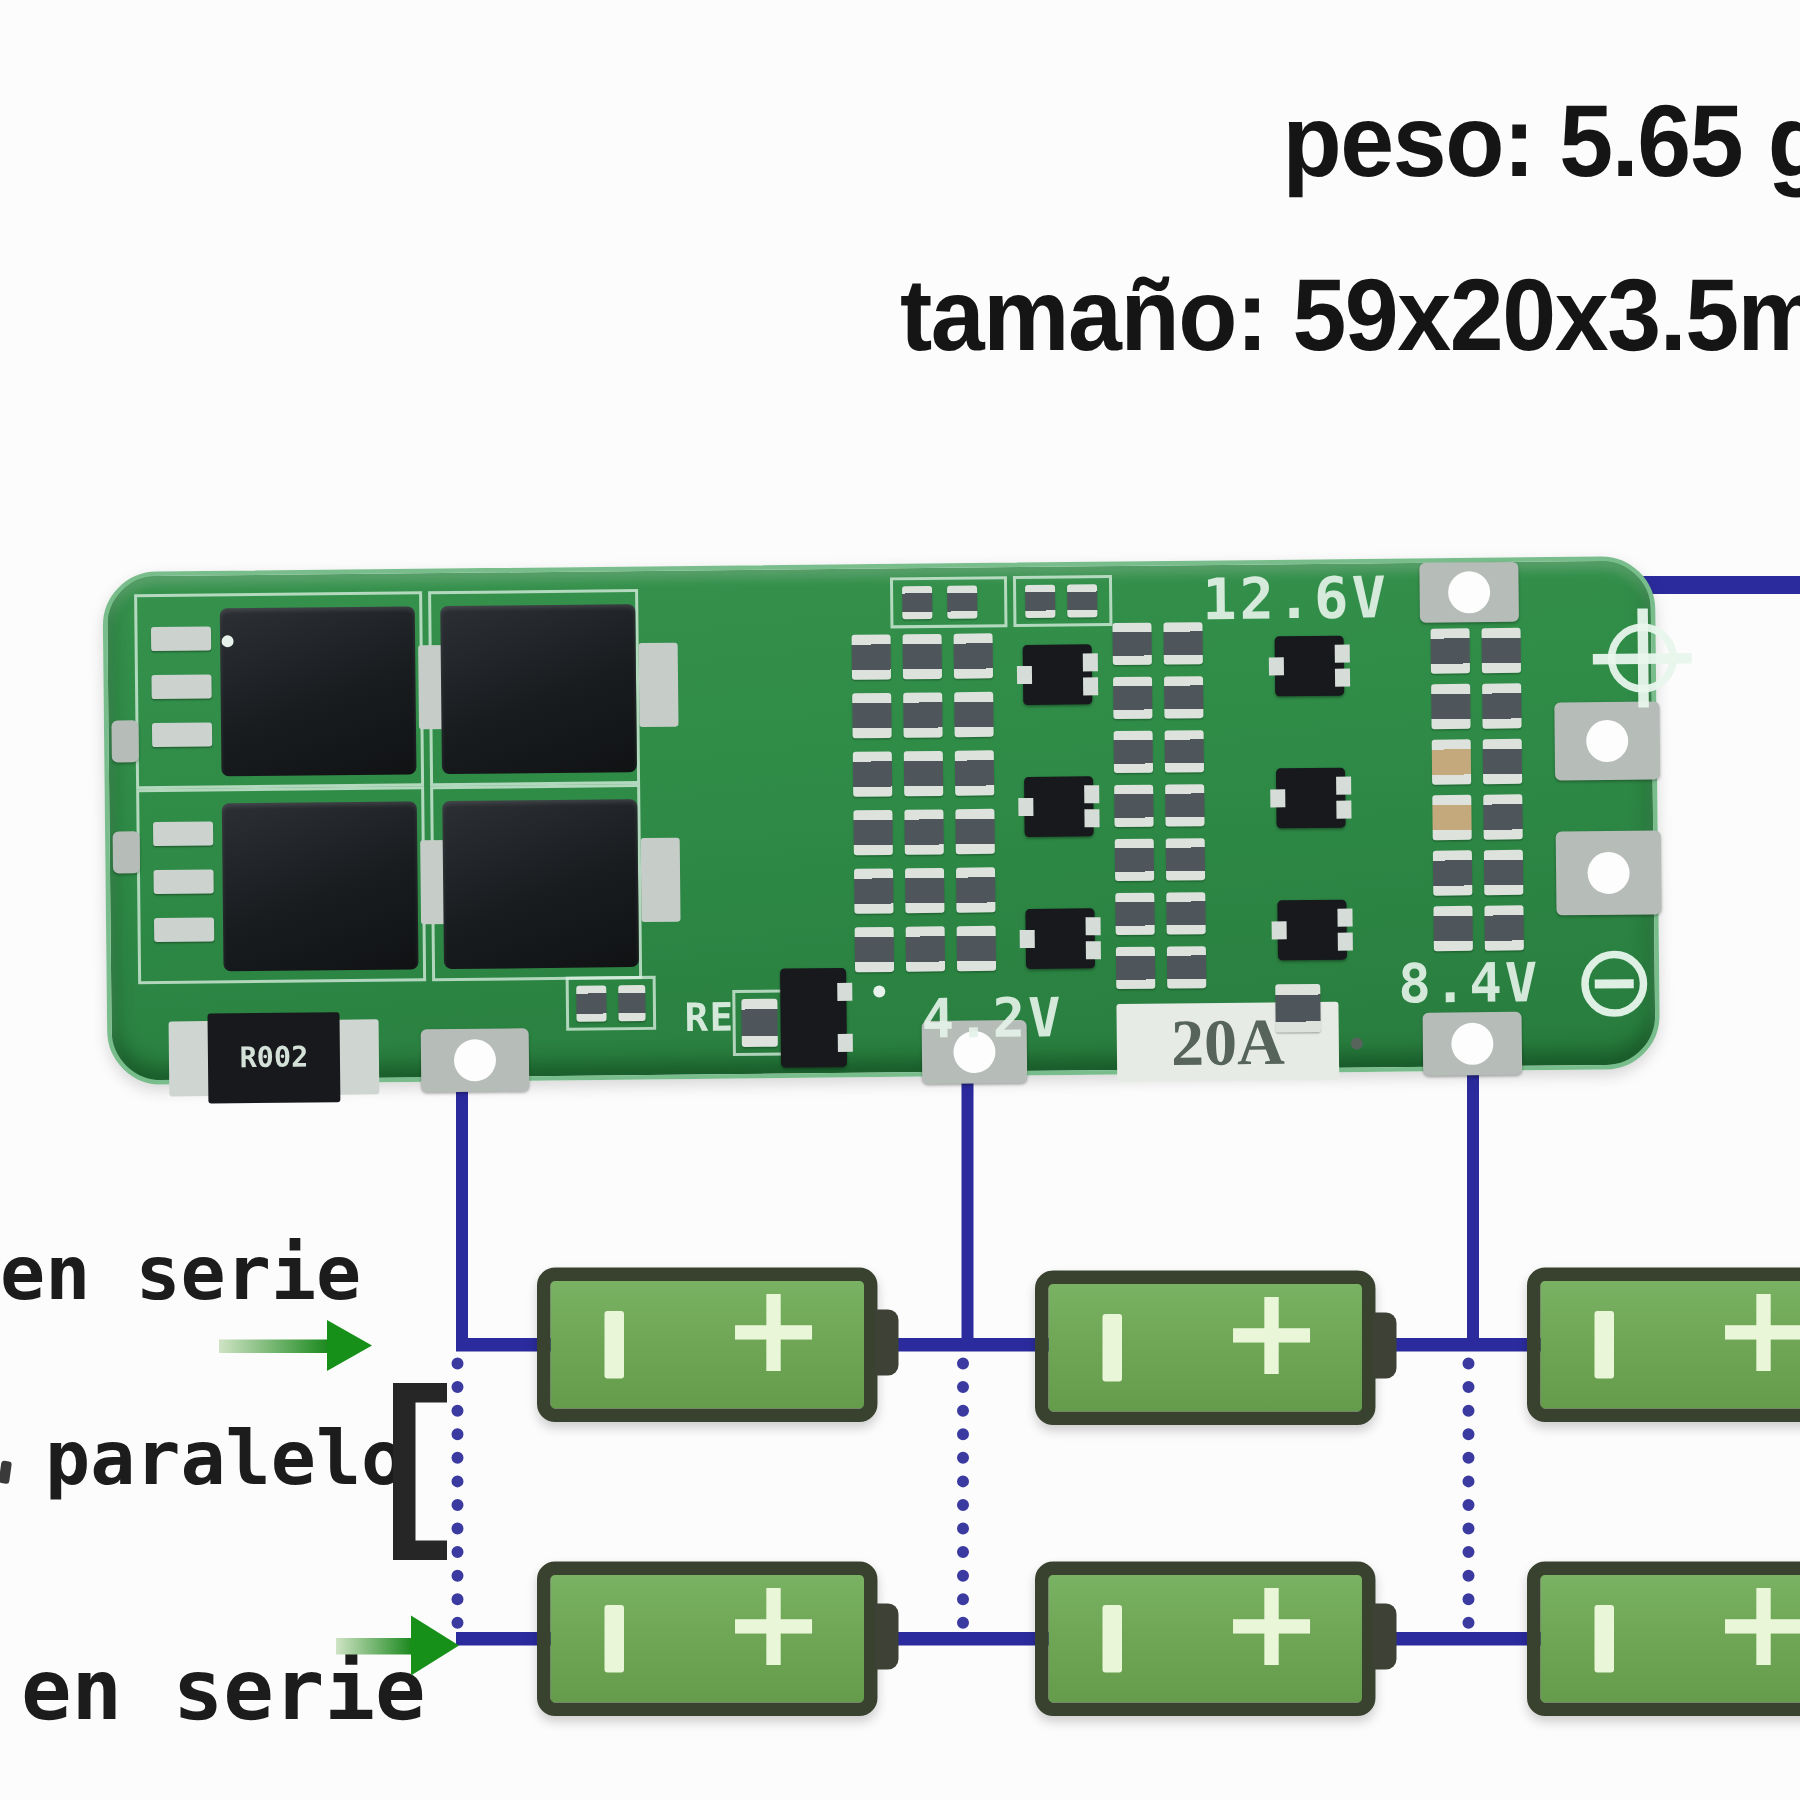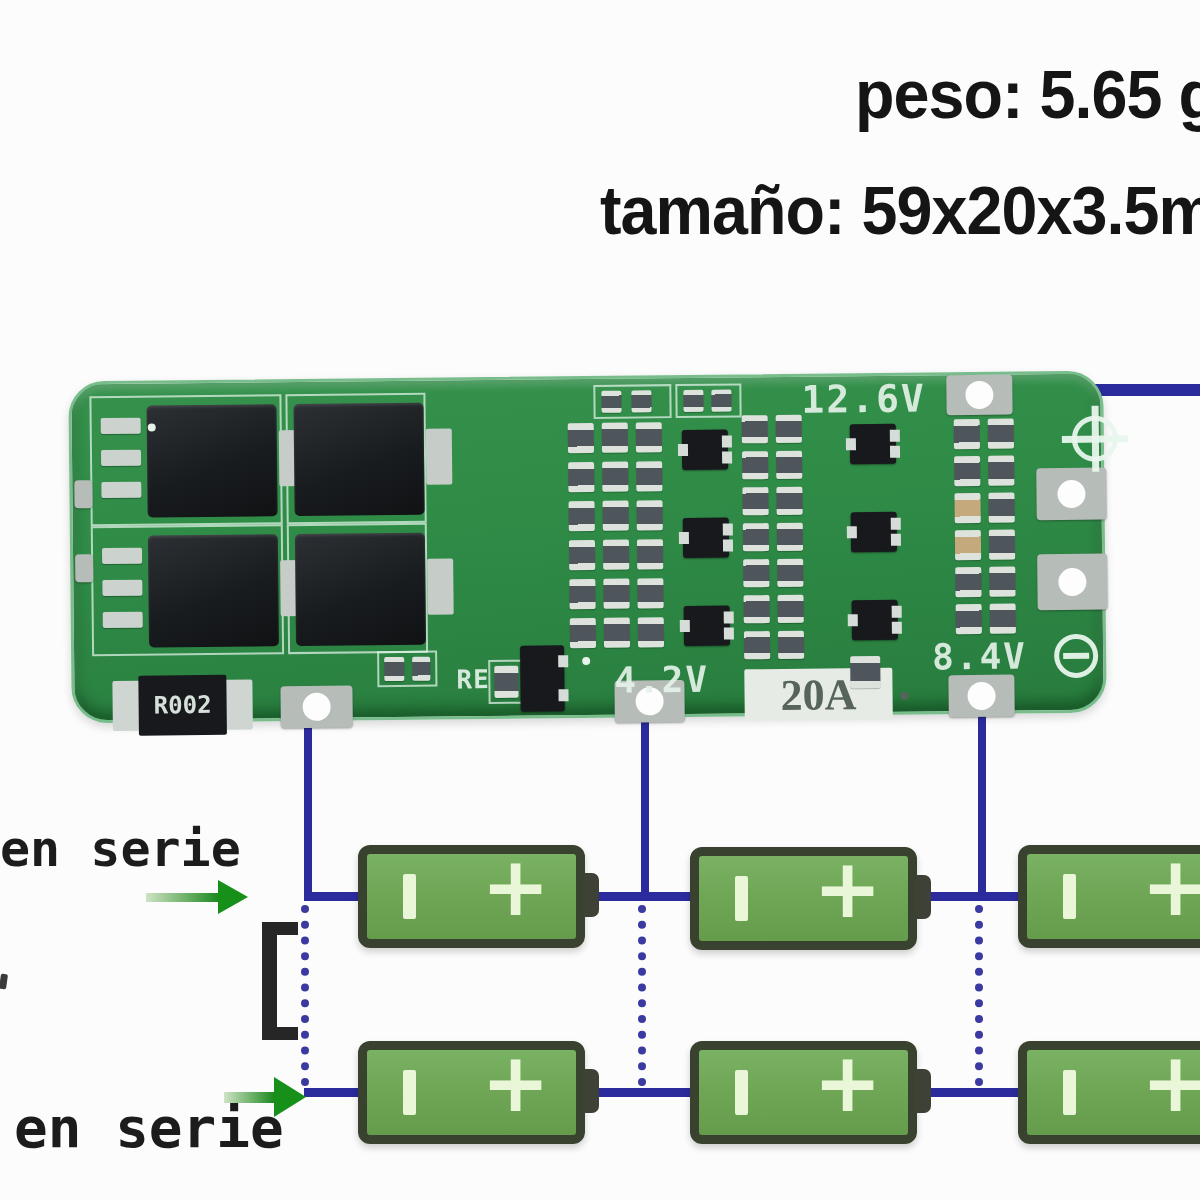--- a/index.html
+++ b/index.html
@@ -117,21 +117,21 @@
     <div class="abs" style="left:222px;top:152px;">
       <div class="fet-body"></div>
       <div class="abs fet-tab" style="left:132px;top:26px;"></div>
     </div>
 
     <div class="abs" style="left:38px;top:292px;width:140px;height:60px;">
       <div class="abs" style="left:0;top:5px;width:28px;height:50px;background:#cfd5d0;border-radius:2px;"></div>
       <div class="abs" style="left:112px;top:5px;width:28px;height:50px;background:#cfd5d0;border-radius:2px;"></div>
       <div class="abs" style="left:26px;top:0;width:88px;height:60px;background:#17191c;border-radius:2px;
            display:flex;align-items:center;justify-content:center;">
-        <span class="boardlabel" style="font-size:24px;letter-spacing:0;">R002</span>
+        <span class="boardlabel" style="font-size:19px;letter-spacing:0;">R002</span>
       </div>
     </div>
 
     <div class="abs pad" style="left:206px;top:304px;width:72px;height:42px;">
         <div class="hole"></div>
       </div>
     <div class="abs pad" style="left:540px;top:302px;width:70px;height:42px;">
         <div class="hole"></div>
       </div>
     <div class="abs pad" style="left:874px;top:300px;width:66px;height:42px;">
@@ -293,20 +293,21 @@
     <span class="batt-plus">+</span>
     <div class="batt-nub"></div>
   </div>
   <div class="abs battery" style="left:1018px;top:1041px;">
     <div class="batt-minus"></div>
     <span class="batt-plus">+</span>
 
   </div>
 
   <div class="abs mono" id="label-series-top">en serie</div>
+  <div class="abs mono" id="label-parallel">paralelo</div>
   <div class="abs mono" id="label-series-bottom">en serie</div>
   <div class="abs" id="cut-char"></div>
   <div class="abs" id="bracket"></div>
 
   <div class="abs arrow-tail" style="left:146px;top:893px;width:72px;height:9px;"></div>
   <div class="abs arrow-head" style="left:218px;top:880px;border-top:17px solid transparent;border-bottom:17px solid transparent;border-left:30px solid var(--arrow-green,#169018);"></div>
   <div class="abs arrow-tail" style="left:224px;top:1092px;width:50px;height:11px;"></div>
   <div class="abs arrow-head" style="left:274px;top:1077px;border-top:20px solid transparent;border-bottom:20px solid transparent;border-left:32px solid var(--arrow-green,#169018);"></div>
 
 </div>

